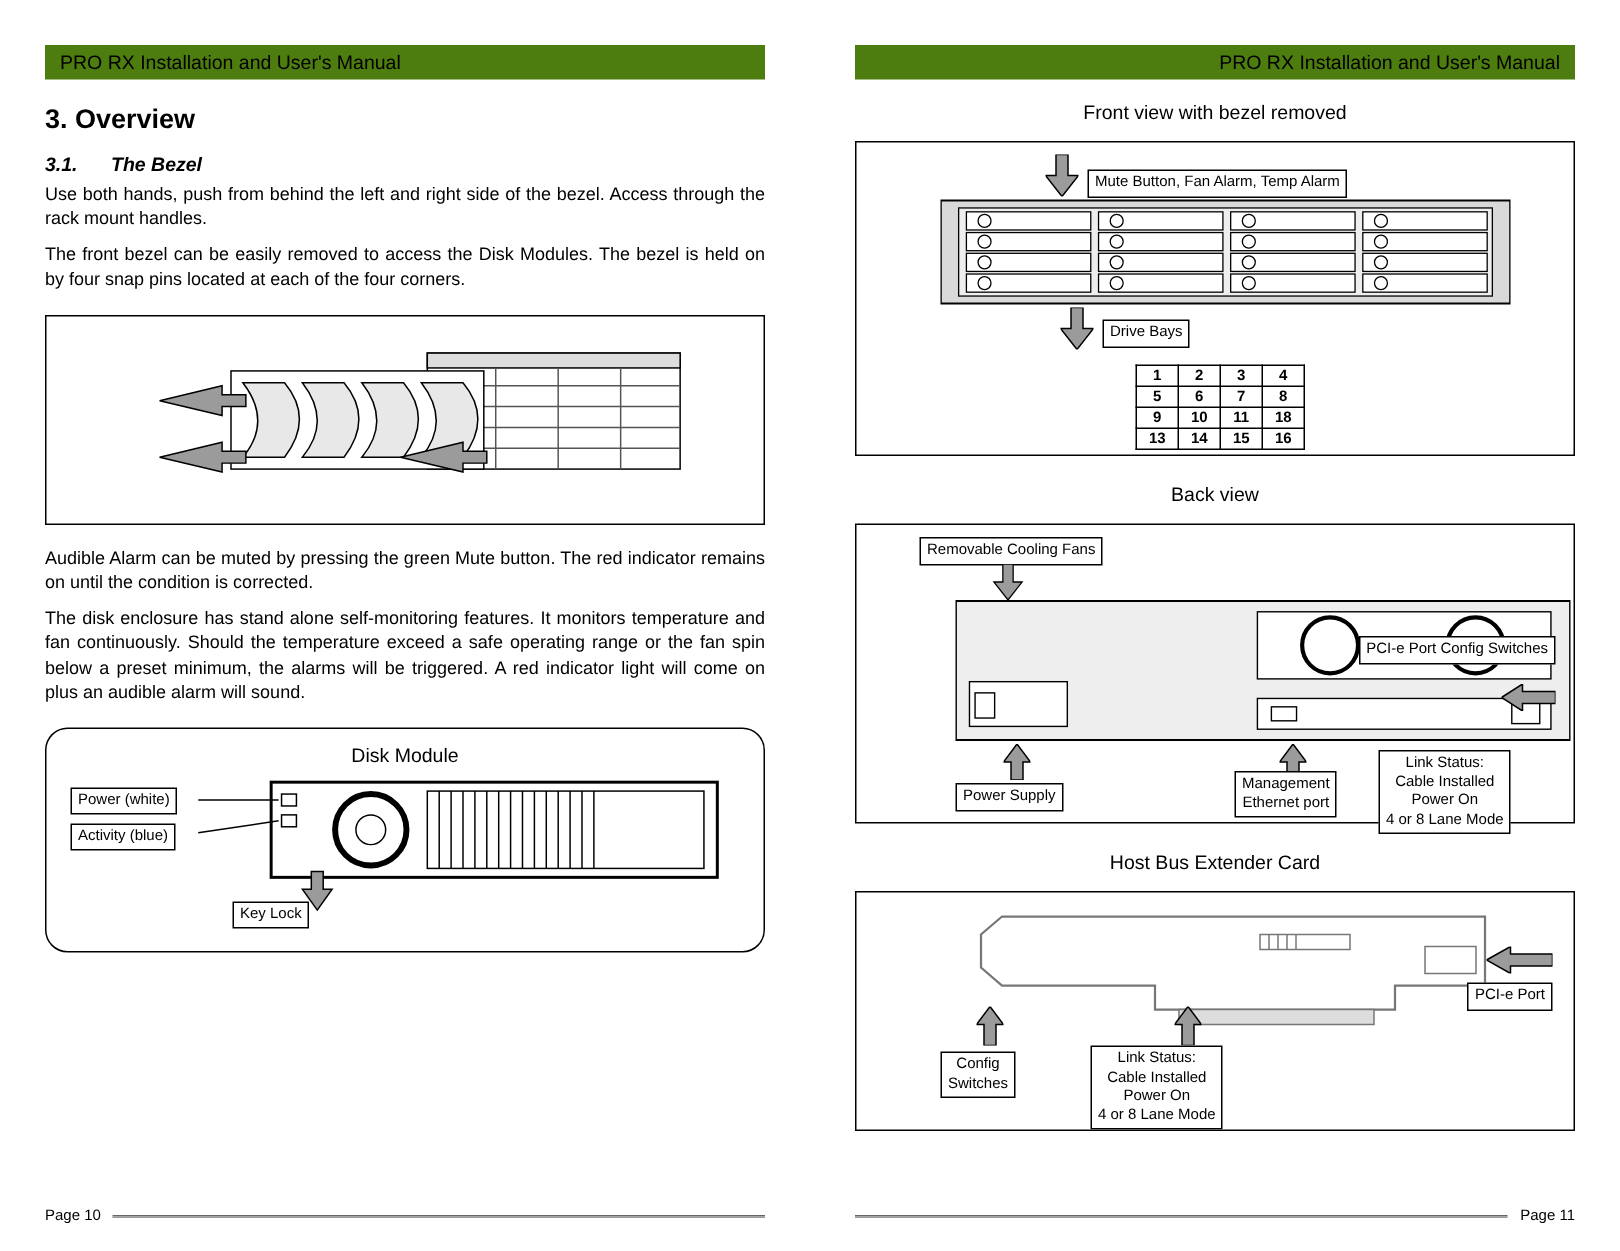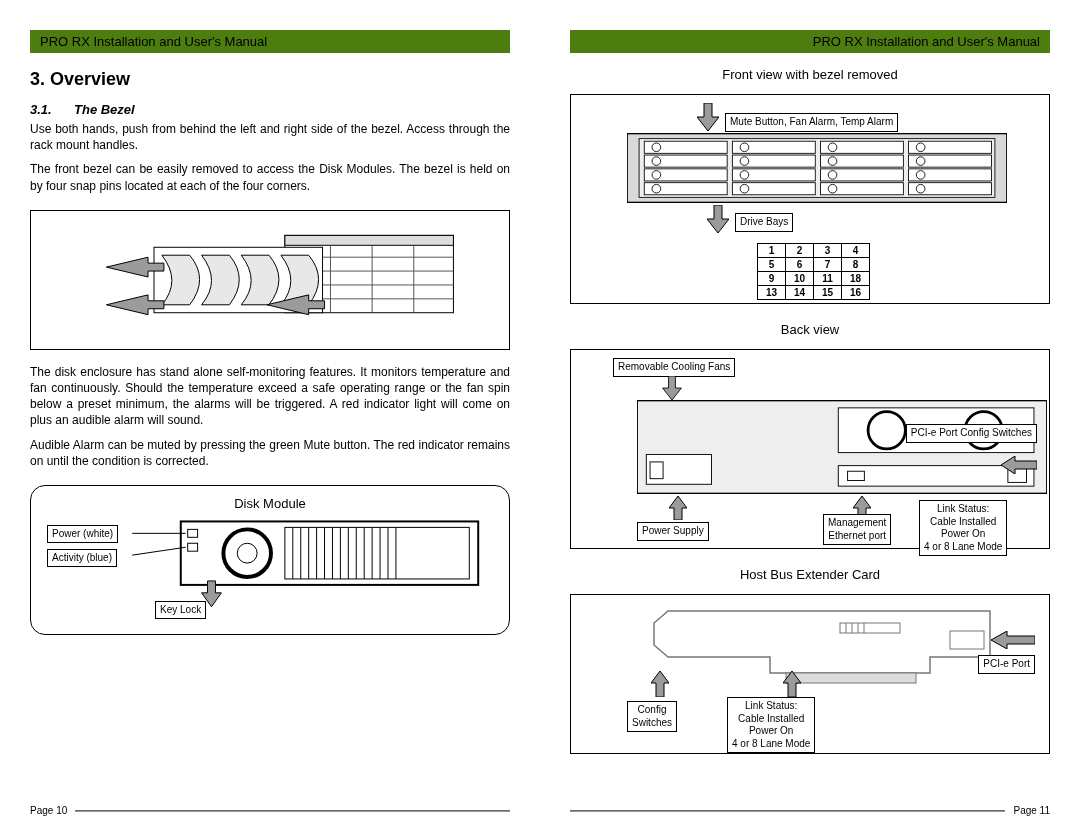--- a/index.html
+++ b/index.html
@@ -111,22 +111,22 @@
       </g>
 
       <g fill="#9b9b9b" stroke="#000" stroke-width="1">
         <polygon points="70,50 112,40 112,46 128,46 128,54 112,54 112,60"></polygon>
         <polygon points="70,88 112,78 112,84 128,84 128,92 112,92 112,98"></polygon>
         <polygon points="232,88 274,78 274,84 290,84 290,92 274,92 274,98"></polygon>
       </g>
     </svg>
   </div>
 
+  <p>Audible Alarm can be muted by pressing the green Mute button.  The red indicator remains on until the condition is corrected.</p>
   <p>The disk enclosure has stand alone self-monitoring features.  It monitors temperature and fan continuously.  Should the temperature exceed a safe operating range or the fan spin below a preset minimum, the alarms will be triggered.  A red indicator light will come on plus an audible alarm will sound.</p>
-  <p>Audible Alarm can be muted by pressing the green Mute button.  The red indicator remains on until the condition is corrected.</p>
 
   <div class="figure-frame" style="height:150px;border-radius:15px;">
     <div class="centered">Disk Module</div>
     <div style="position:relative; height:116px;">
 
       <div class="callout abs" style="left:10px; top:10px;">Power (white)</div>
       <div class="callout abs" style="left:10px; top:34px;">Activity (blue)</div>
       <div class="callout abs" style="left:118px; top:86px;">Key Lock</div>
 
       <svg viewBox="0 0 470 116" width="100%" height="100%">

